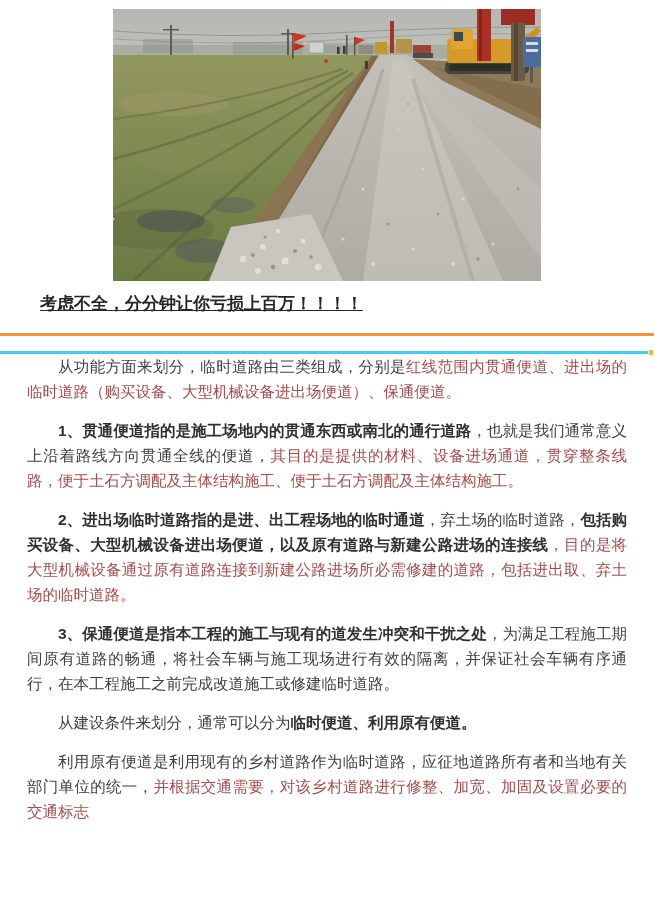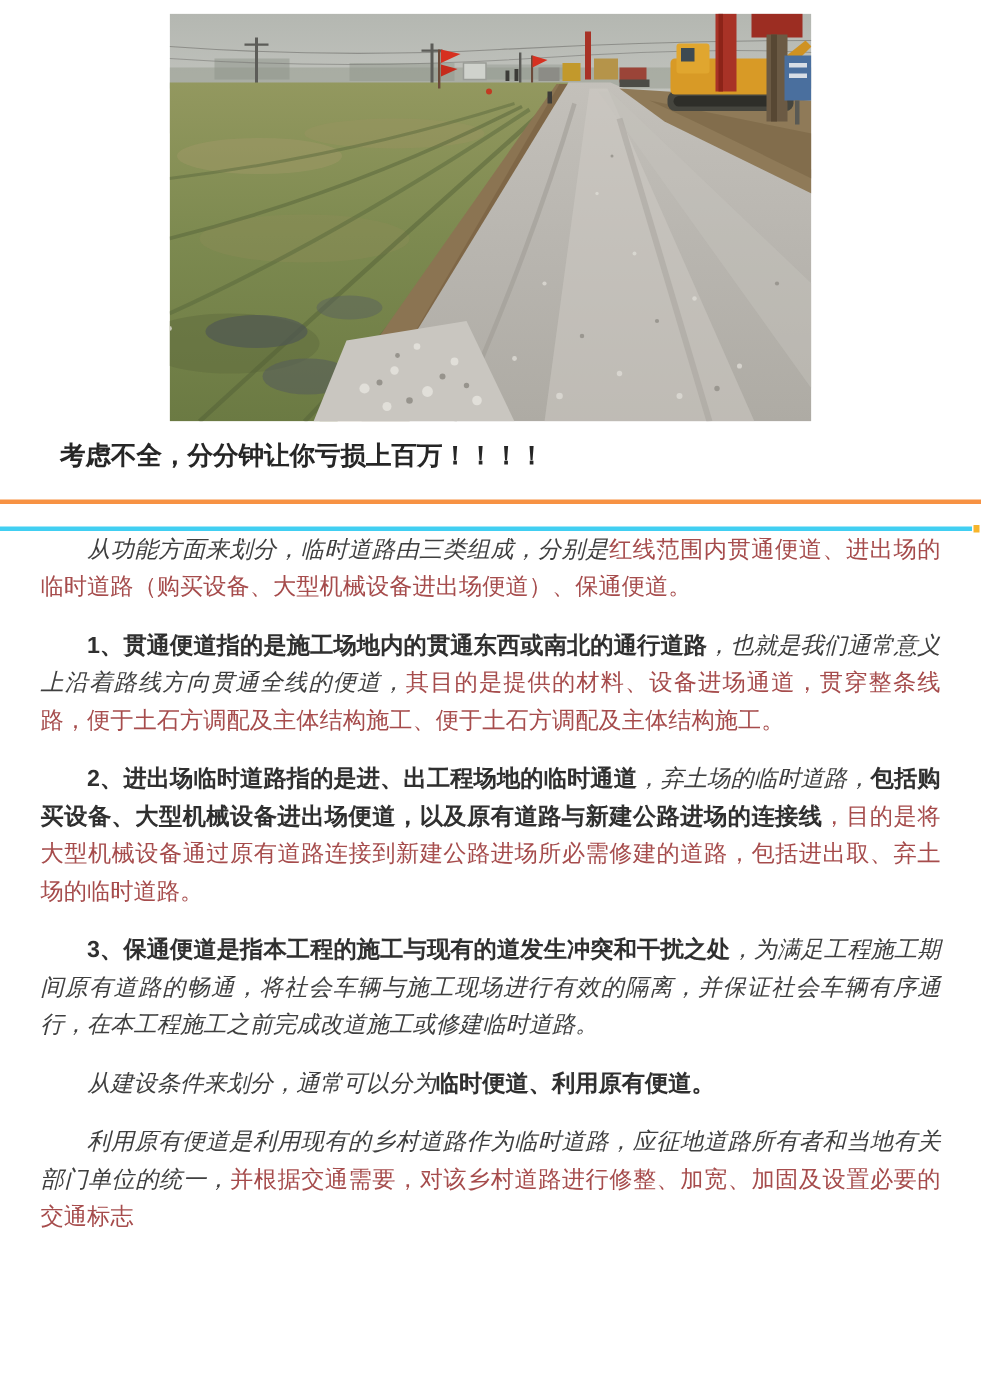--- a/index.html
+++ b/index.html
@@ -18,42 +18,42 @@
     font-family:"Liberation Sans","DejaVu Sans",sans-serif;
   }
   .page{width:654px;height:919px;position:relative;}
   .photo{
     margin:9px auto 0;width:428px;height:272px;display:block;
     overflow:hidden;
   }
   .photo svg{display:block;width:428px;height:272px;}
   .headline{
     margin:13px 0 0 40px;
-    font-size:17px;font-weight:700;color:#262626;line-height:20px;
+    font-size:17px;font-weight:700;color:#262626;line-height:20px;text-decoration:underline;
   }
   .hr-orange{
     border:none;margin:19px 0 0 0;height:3px;width:654px;background:var(--orange);
   }
   .hr-cyan-wrap{
     margin:15px 0 0 0;height:3px;width:648px;background:var(--cyan);position:relative;
   }
   .hr-cyan-wrap .dot{
     position:absolute;right:-5px;top:-1px;width:4px;height:5px;background:var(--dot);display:block;
   }
   .section-title{
     margin:45px 0 17px 0;text-align:center;
     font-size:28px;font-weight:700;color:var(--title-red);line-height:36px;
   }
   .article{
     margin:0 27px;font-size:15.5px;line-height:25px;
     color:var(--body-ink);text-align:justify;
   }
   .article p{margin:0 0 14px 0;text-indent:2em;}
   .seg{white-space:normal;}
-  .seg-normal{color:var(--body-ink);font-style:italic;}
+  .seg-normal{color:var(--body-ink);}
   .seg-bold{color:var(--bold-ink);font-weight:700;}
   .seg-red{color:var(--hl-red);}
 </style>
 </head>
 <body>
 
 <div class="page">
 
   <figure class="photo">
     <svg viewBox="0 0 428 272" preserveAspectRatio="none">

